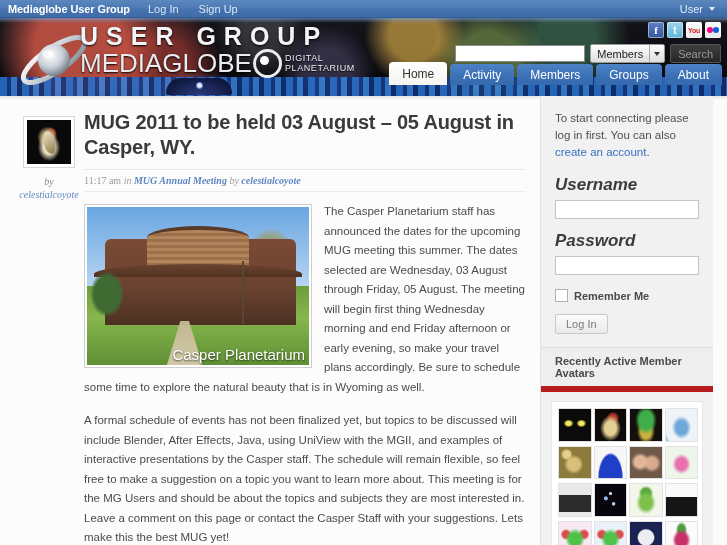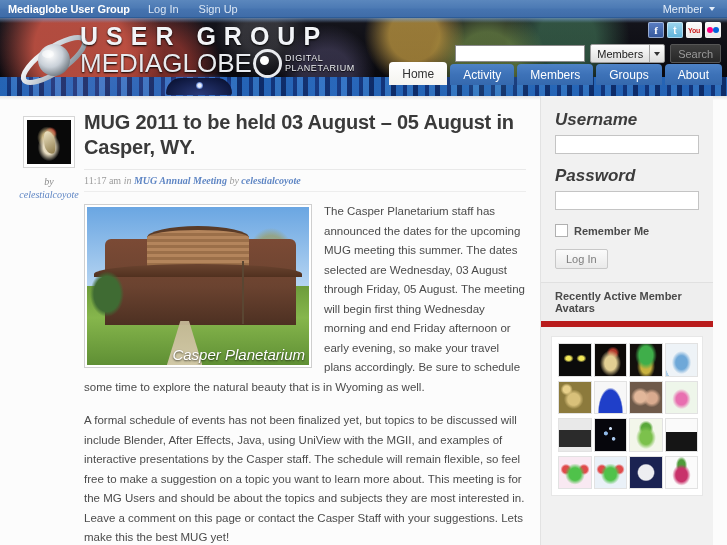--- a/index.html
+++ b/index.html
@@ -332,21 +332,20 @@
     border: 1px solid #cfcfcf;
     padding: 2px;
     background: #fff;
     box-sizing: border-box;
   }
   .photo-inner {
     width: 100%; height: 100%;
     position: relative;
     overflow: hidden;
     background: linear-gradient(to bottom, #7fb2e8 0%, #a8cdf0 28%, #9fc36a 46%, #6f9e3f 100%);
-    font-style: italic;
   }
   .ph-sky { position:absolute; inset:0 0 48% 0; background: linear-gradient(to bottom,#6aa6e2,#b8d6f2); }
   .ph-grass { position:absolute; left:0; right:0; bottom:0; height: 50%;
     background: linear-gradient(to bottom,#6d9c3b,#86b64c 40%,#5f8f34 100%); }
   .ph-bld {
     position: absolute; left: 8%; right: 6%; top: 20%; height: 55%;
     background: linear-gradient(to bottom,#7b4a35 0%, #6b4330 55%, #4d3022 100%);
     border-radius: 6px 6px 0 0;
   }
   .ph-drum {
@@ -473,21 +472,21 @@
 </style>
 </head>
 <body>
 
 <div class="adminbar">
   <span class="brand">Mediaglobe User Group</span>
   <a class="ab-link">Log In</a>
   <a class="ab-link">Sign Up</a>
   <span class="spacer"></span>
   <span class="ab-right">
-    <span>Member</span>
+    <span>User</span>
     <span class="caret-down"></span>
   </span>
 </div>
 
 <div class="banner">
   <div class="bokeh"></div>
   <div class="topglow"></div>
   <div class="audience"></div>
   <div class="dome"></div>
 
@@ -592,20 +591,23 @@
 
         <p class="para">The Casper Planetarium staff has announced the dates for the upcoming MUG meeting this summer.  The dates selected are Wednesday, 03 August through Friday, 05 August.  The meeting will begin first thing Wednesday morning and end Friday afternoon or early evening, so make your travel plans accordingly.  Be sure to schedule some time to explore the natural beauty that is in Wyoming as well.</p>
         <p class="para">A formal schedule of events has not been finalized yet, but topics to be discussed will include Blender, After Effects, Java, using UniView with the MGII, and examples of interactive presentations by the Casper staff.  The schedule will remain flexible, so feel free to make a suggestion on a topic you want to learn more about.  This meeting is for the MG Users and should be about the topics and subjects they are most interested in.  Leave a comment on this page or contact the Casper Staff with your suggestions.  Lets make this the best MUG yet!</p>
 
       </div>
     </div>
   </div>
 
   <div class="sidebar">
     <div class="sb-pad">
+      <div class="sb-intro">
+        <span>To start connecting please log in first. You can also </span><a>create an account</a><span>.</span>
+      </div>
 
       <div class="sb-label">Username</div>
       <input class="sb-input" type="text" value="" style="">
 
       <div class="sb-label">Password</div>
       <input class="sb-input" type="password" value="" style="">
 
       <div class="sb-check-row">
         <span class="sb-check"></span>
         <span class="sb-check-label">Remember Me</span>

